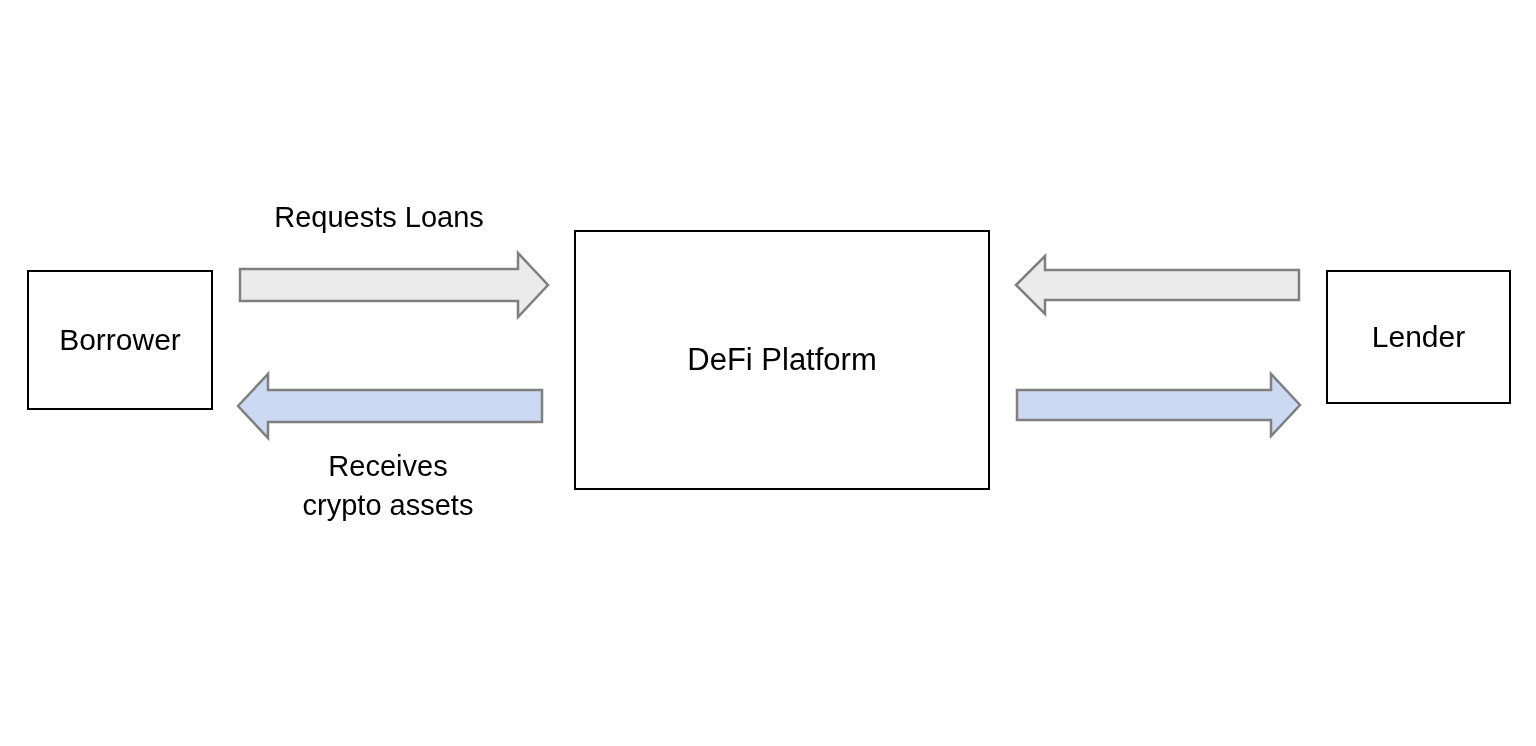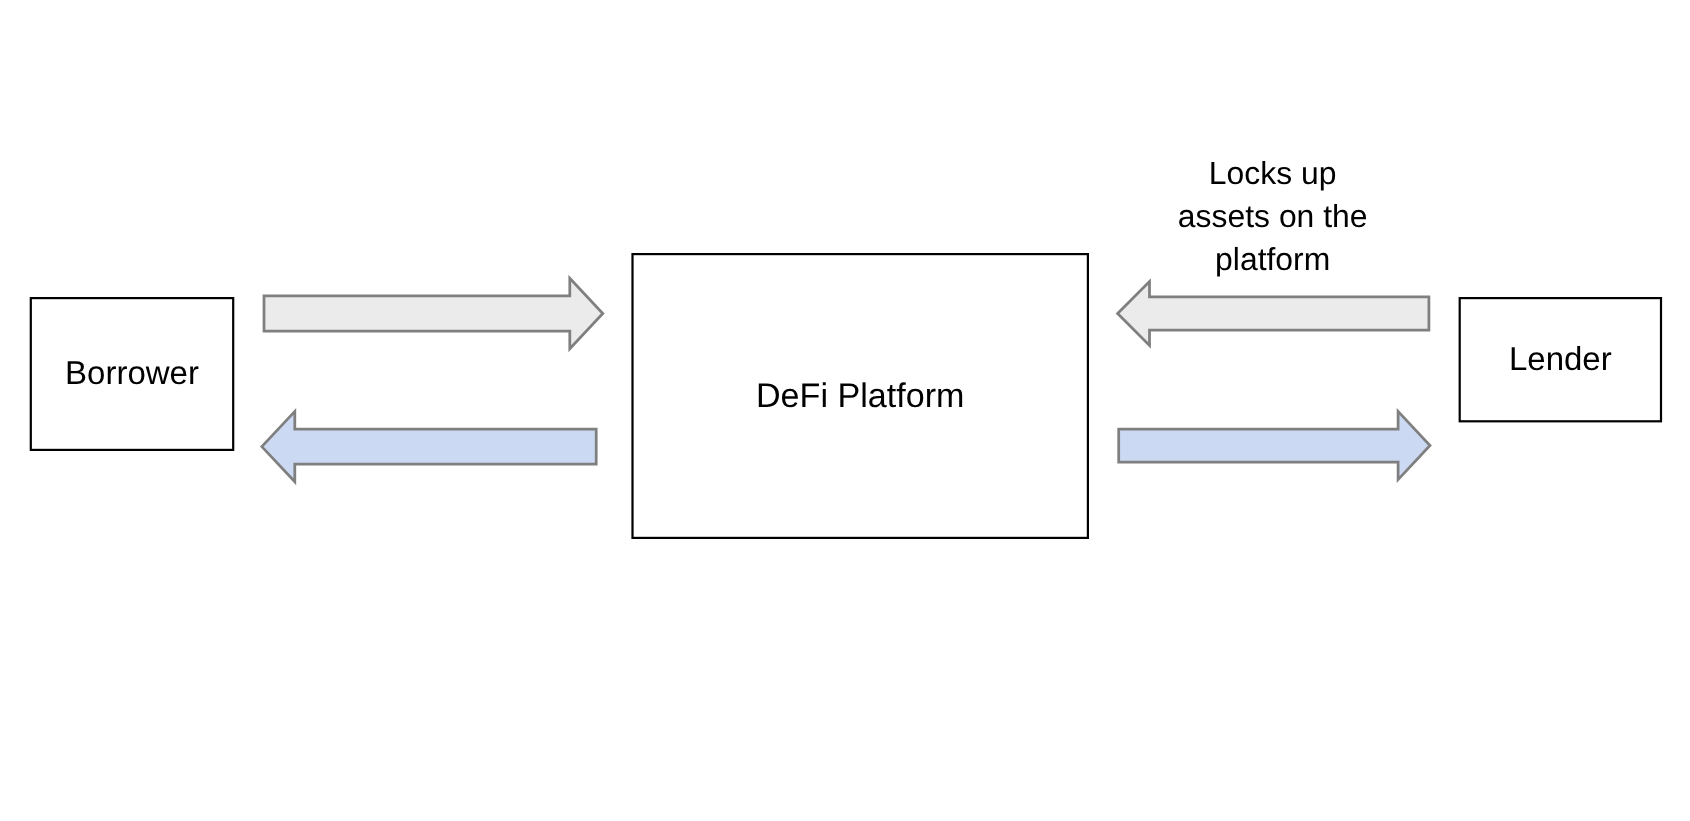--- a/index.html
+++ b/index.html
@@ -63,44 +63,44 @@
 <div id="canvas" style="background: rgb(255, 255, 255);">
 
   <div class="node-box" style="left:27px; top:270px; width:186px; height:140px;">
     <span class="node-label">Borrower</span>
   </div>
 
   <div class="node-box" style="left:574px; top:230px; width:416px; height:260px;">
     <span class="node-label big">DeFi Platform</span>
   </div>
 
-  <div class="node-box" style="left:1326px; top:270px; width:185px; height:114px;">
+  <div class="node-box" style="left:1326px; top:270px; width:185px; height:134px;">
     <span class="node-label">Lender</span>
   </div>
 
   <div class="arrow" style="left:238px; top:251px; width:312px; height:68px;">
     <svg width="312" height="68" viewBox="0 0 312 68">
       <polygon points="2,18 280,18 280,2 310,34 280,66 280,50 2,50" fill="#ebebeb" stroke="#7f7f7f" stroke-width="2.5" stroke-linejoin="miter"></polygon>
     </svg>
   </div>
+  <div class="edge-label centered" style="left:379px; top:198px;">Requests Loans</div>
 
   <div class="arrow" style="left:236px; top:372px; width:310px; height:68px;">
     <svg width="310" height="68" viewBox="0 0 310 68">
       <polygon points="2,34 32,2 32,18 306,18 306,50 32,50 32,66" fill="#ccd9f3" stroke="#7f7f7f" stroke-width="2.5" stroke-linejoin="miter"></polygon>
     </svg>
   </div>
+  <div class="edge-label centered" style="left:388px; top:447px;">Receives
+crypto assets</div>
 
   <div class="arrow" style="left:1014px; top:254px; width:288px; height:62px;">
     <svg width="288" height="62" viewBox="0 0 288 62">
       <polygon points="2,31 31,2 31,16 285,16 285,46 31,46 31,60" fill="#ebebeb" stroke="#7f7f7f" stroke-width="2.5" stroke-linejoin="miter"></polygon>
     </svg>
   </div>
-  <div class="edge-label centered" style="left:1157px; top:139px;">Locks up
-assets on the
-platform</div>
 
   <div class="arrow" style="left:1015px; top:371px; width:288px; height:68px;">
     <svg width="288" height="68" viewBox="0 0 288 68">
       <polygon points="2,19 256,19 256,3 285,34 256,65 256,49 2,49" fill="#ccd9f3" stroke="#7f7f7f" stroke-width="2.5" stroke-linejoin="miter"></polygon>
     </svg>
   </div>
 
 </div>
 
 </body></html>

